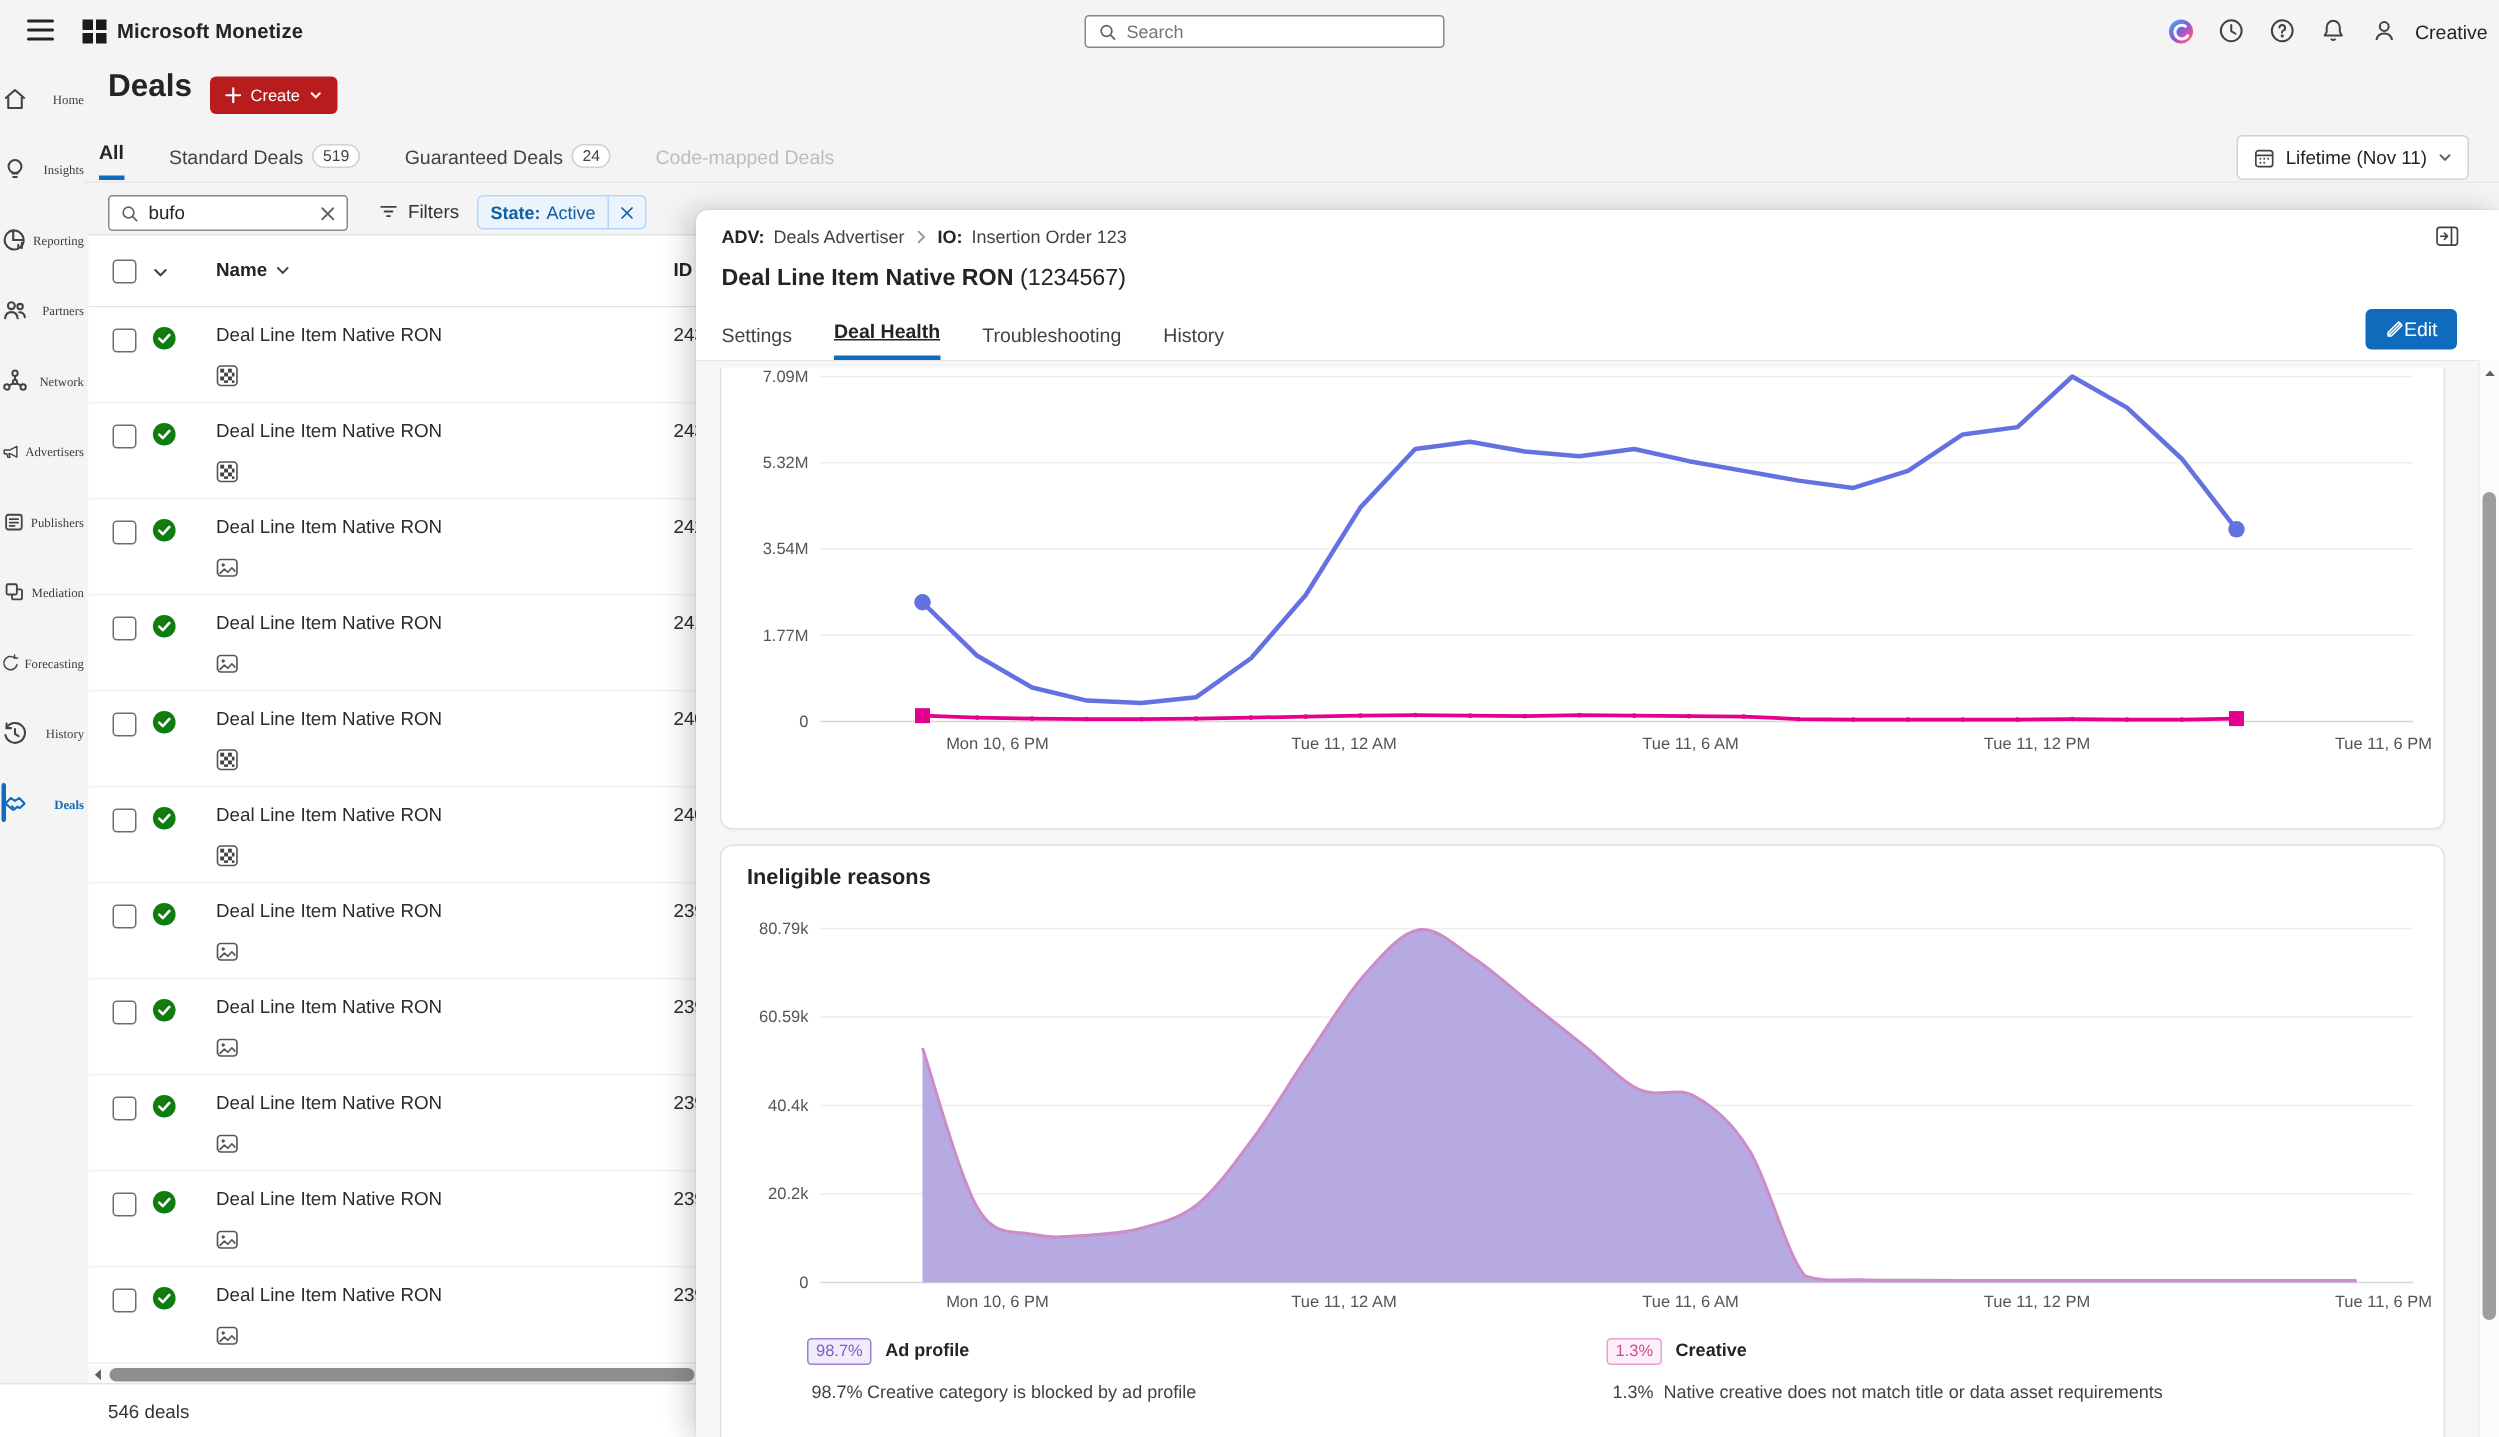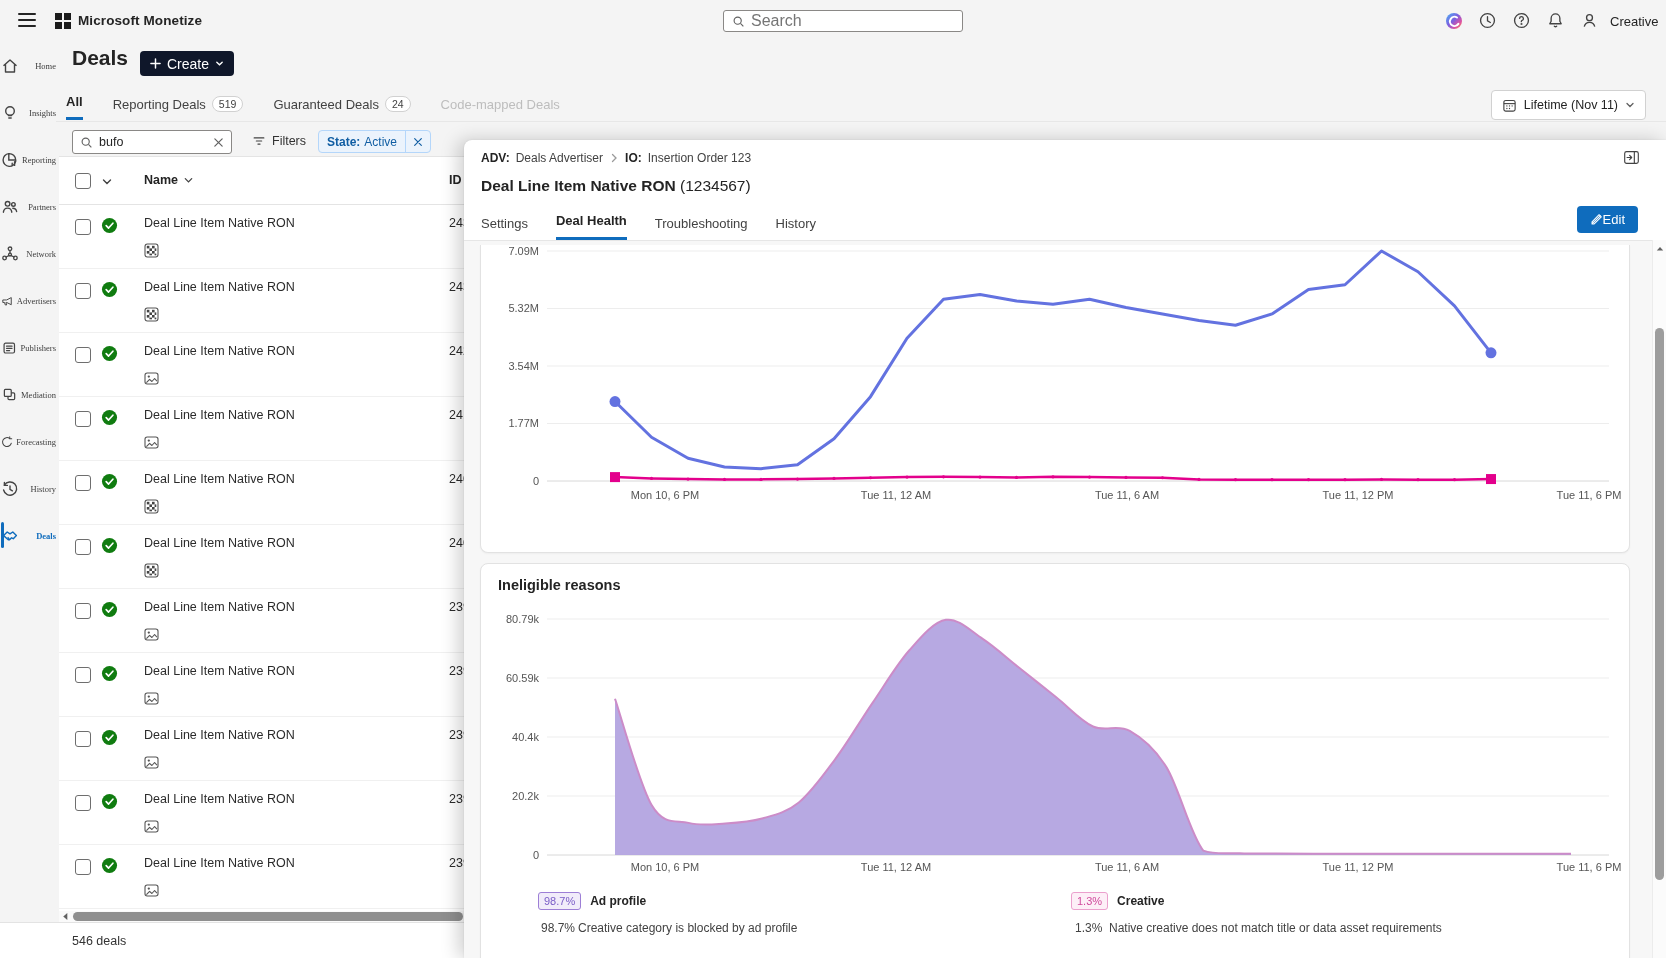--- a/index.html
+++ b/index.html
@@ -10,36 +10,36 @@
   svg { display:block; }
 
   
   .topbar { left:0; top:0; width:1666px; height:42px; background:#f4f4f4; }
   .hamburger { left:18px; top:13px; width:18px; height:16px; cursor:pointer; }
   .hamburger span { display:block; height:2px; background:#242424; margin-bottom:4px; border-radius:1px; }
   .mslogo { left:55px; top:13px; width:16px; height:16px; display:grid; grid-template-columns:7px 7px; grid-template-rows:7px 7px; gap:2px; }
   .mslogo i { background:#1b1b1b; }
   .product { left:78px; top:13px; font-size:13.5px; font-weight:700; letter-spacing:.1px; }
   .gsearch { left:723px; top:10px; width:240px; height:22px; background:#fff; border:1px solid #8a8886; border-radius:3px; display:flex; align-items:center; padding:0 8px; gap:6px; }
-  .gsearch input { border:none; outline:none; font-size:16px; width:100%; background:transparent; color:#242424; font-family:inherit; }
+  .gsearch input { border:none; outline:none; font-size:12px; width:100%; background:transparent; color:#242424; font-family:inherit; }
   .tb-ic { top:11px; width:20px; height:20px; cursor:pointer; }
   .role { left:1610px; top:14px; font-size:13px; color:#242424; }
 
   
   .rail { left:0; top:42px; width:56px; height:916px; background:#f4f4f4; }
   .nav-item { position:relative; width:56px; height:47px; display:flex; flex-direction:row; align-items:center; justify-content:space-between; gap:2px; cursor:pointer;font-family:Liberation Serif, serif; }
   .nav-item .lbl { font-size:8.5px; color:#3d3d3d; }
   .nav-item svg { stroke:#444; }
   .nav-item.active svg { stroke:#0f6cbd; }
   .nav-item.active .lbl { color:#0f6cbd; font-weight:700; }
   .nav-item.active::before { content:""; position:absolute; left:1px; top:10px; width:3px; height:26px; background:#0f6cbd; border-radius:2px; }
 
   
   .page-title { left:72px; top:46px; font-size:21px; font-weight:700; }
-  .create-btn { left:140px; top:51px; height:25px; background:#0f172a; color:#fff; border-radius:4px; display:flex; align-items:center; gap:6px; padding:0 10px; font-size:14px; cursor:pointer; }
+  .create-btn { left:140px; top:51px; height:25px; background:#b91c1c; color:#fff; border-radius:4px; display:flex; align-items:center; gap:6px; padding:0 10px; font-size:11px; cursor:pointer; }
   .tabs { left:66px; top:92px; display:flex; gap:30px; align-items:flex-end; height:28px; }
   .tab { font-size:13px; color:#424242; padding-bottom:8px; cursor:pointer; display:flex; gap:6px; align-items:center; }
   .tab.active { font-weight:700; color:#242424; border-bottom:3px solid #0f6cbd; }
   .tab.disabled { color:#bdbdbd; cursor:default; }
   .pill { border:1px solid #d1d1d1; border-radius:9px; font-size:10.5px; padding:1px 6px; color:#424242; background:#fff; }
   .tabs-divider { left:56px; top:121px; right:0; height:1px; background:#e7e7e7; }
 
   
   .lsearch { left:72px; top:130px; width:160px; height:24px; background:#fff; border:1px solid #8a8886; border-radius:3px; display:flex; align-items:center; padding:0 7px; gap:6px; }
   .lsearch input { border:none; outline:none; width:100%; font-size:12.5px; background:transparent; font-family:inherit; color:#242424; }
@@ -68,21 +68,21 @@
 
   
   .panel { left:464px; top:140px; width:1202px; height:818px; background:#fff; border-top-left-radius:8px; box-shadow:-6px 0 18px rgba(0,0,0,.18), 0 0 2px rgba(0,0,0,.10); }
   .crumb { position:absolute; left:17px; top:11px; font-size:12px; color:#424242; display:flex; align-items:center; gap:6px; }
   .crumb b { color:#242424; }
   .openpanel { position:absolute; right:26px; top:9px; cursor:pointer; }
   .ptitle { position:absolute; left:17px; top:37px; font-size:15.5px; }
   .ptitle b { font-weight:700; }
   .ptabs { position:absolute; left:17px; top:62px; display:flex; gap:28px; height:38px; align-items:flex-end; }
   .ptab { font-size:13px; color:#424242; padding-bottom:9px; cursor:pointer; }
-  .ptab.active { font-weight:700; color:#242424; border-bottom:3px solid #0f6cbd; }
+  .ptab.active { font-weight:700; color:#242424; border-bottom:3px solid #0f6cbd;text-decoration:underline; }
   .pdivider { position:absolute; left:0; top:100px; width:100%; height:1px; background:#e6e6e6; }
   .editbtn { position:absolute; right:28px; top:66px; height:27px; background:#0f6cbd; border-radius:4px; color:#fff; font-size:13px; display:flex; align-items:center; gap:0; padding:0 13px; cursor:pointer; }
   .pcontent { position:absolute; left:0; top:101px; right:14px; bottom:0; background:#f7f7f7; overflow:hidden; }
   .card { position:absolute; left:16px; width:1150px; background:#fff; border:1px solid #e2e2e2; box-shadow:0 1px 2px rgba(0,0,0,.04); }
   .card1 { top:4px; height:308px; border-top:none; border-radius:0 0 8px 8px; }
   .card2 { top:322px; height:640px; border-radius:8px; }
   .legend1 { position:absolute; left:0; top:274px; width:100%; display:flex; justify-content:center; gap:26px; align-items:center; font-size:12px; color:#242424; }
   .sw-dot { width:11px; height:11px; border-radius:50%; display:inline-block; }
   .sw-sq { width:11px; height:11px; display:inline-block; }
   .lgitem { display:flex; gap:7px; align-items:center; }
@@ -263,21 +263,21 @@
           <path d="M2 3.5 L5 6.5 L8 3.5"></path>
         </svg>
       </span>
   </div>
 
   <div class="ab tabs">
     <div class="tab active">
         <span>All</span>
       </div>
     <div class="tab">
-        <span>Reporting Deals</span>
+        <span>Standard Deals</span>
         <span class="pill">519</span>
       </div>
     <div class="tab">
         <span>Guaranteed Deals</span>
         <span class="pill">24</span>
       </div>
     <div class="tab disabled">
         <span>Code-mapped Deals</span>
       </div>
   </div>

